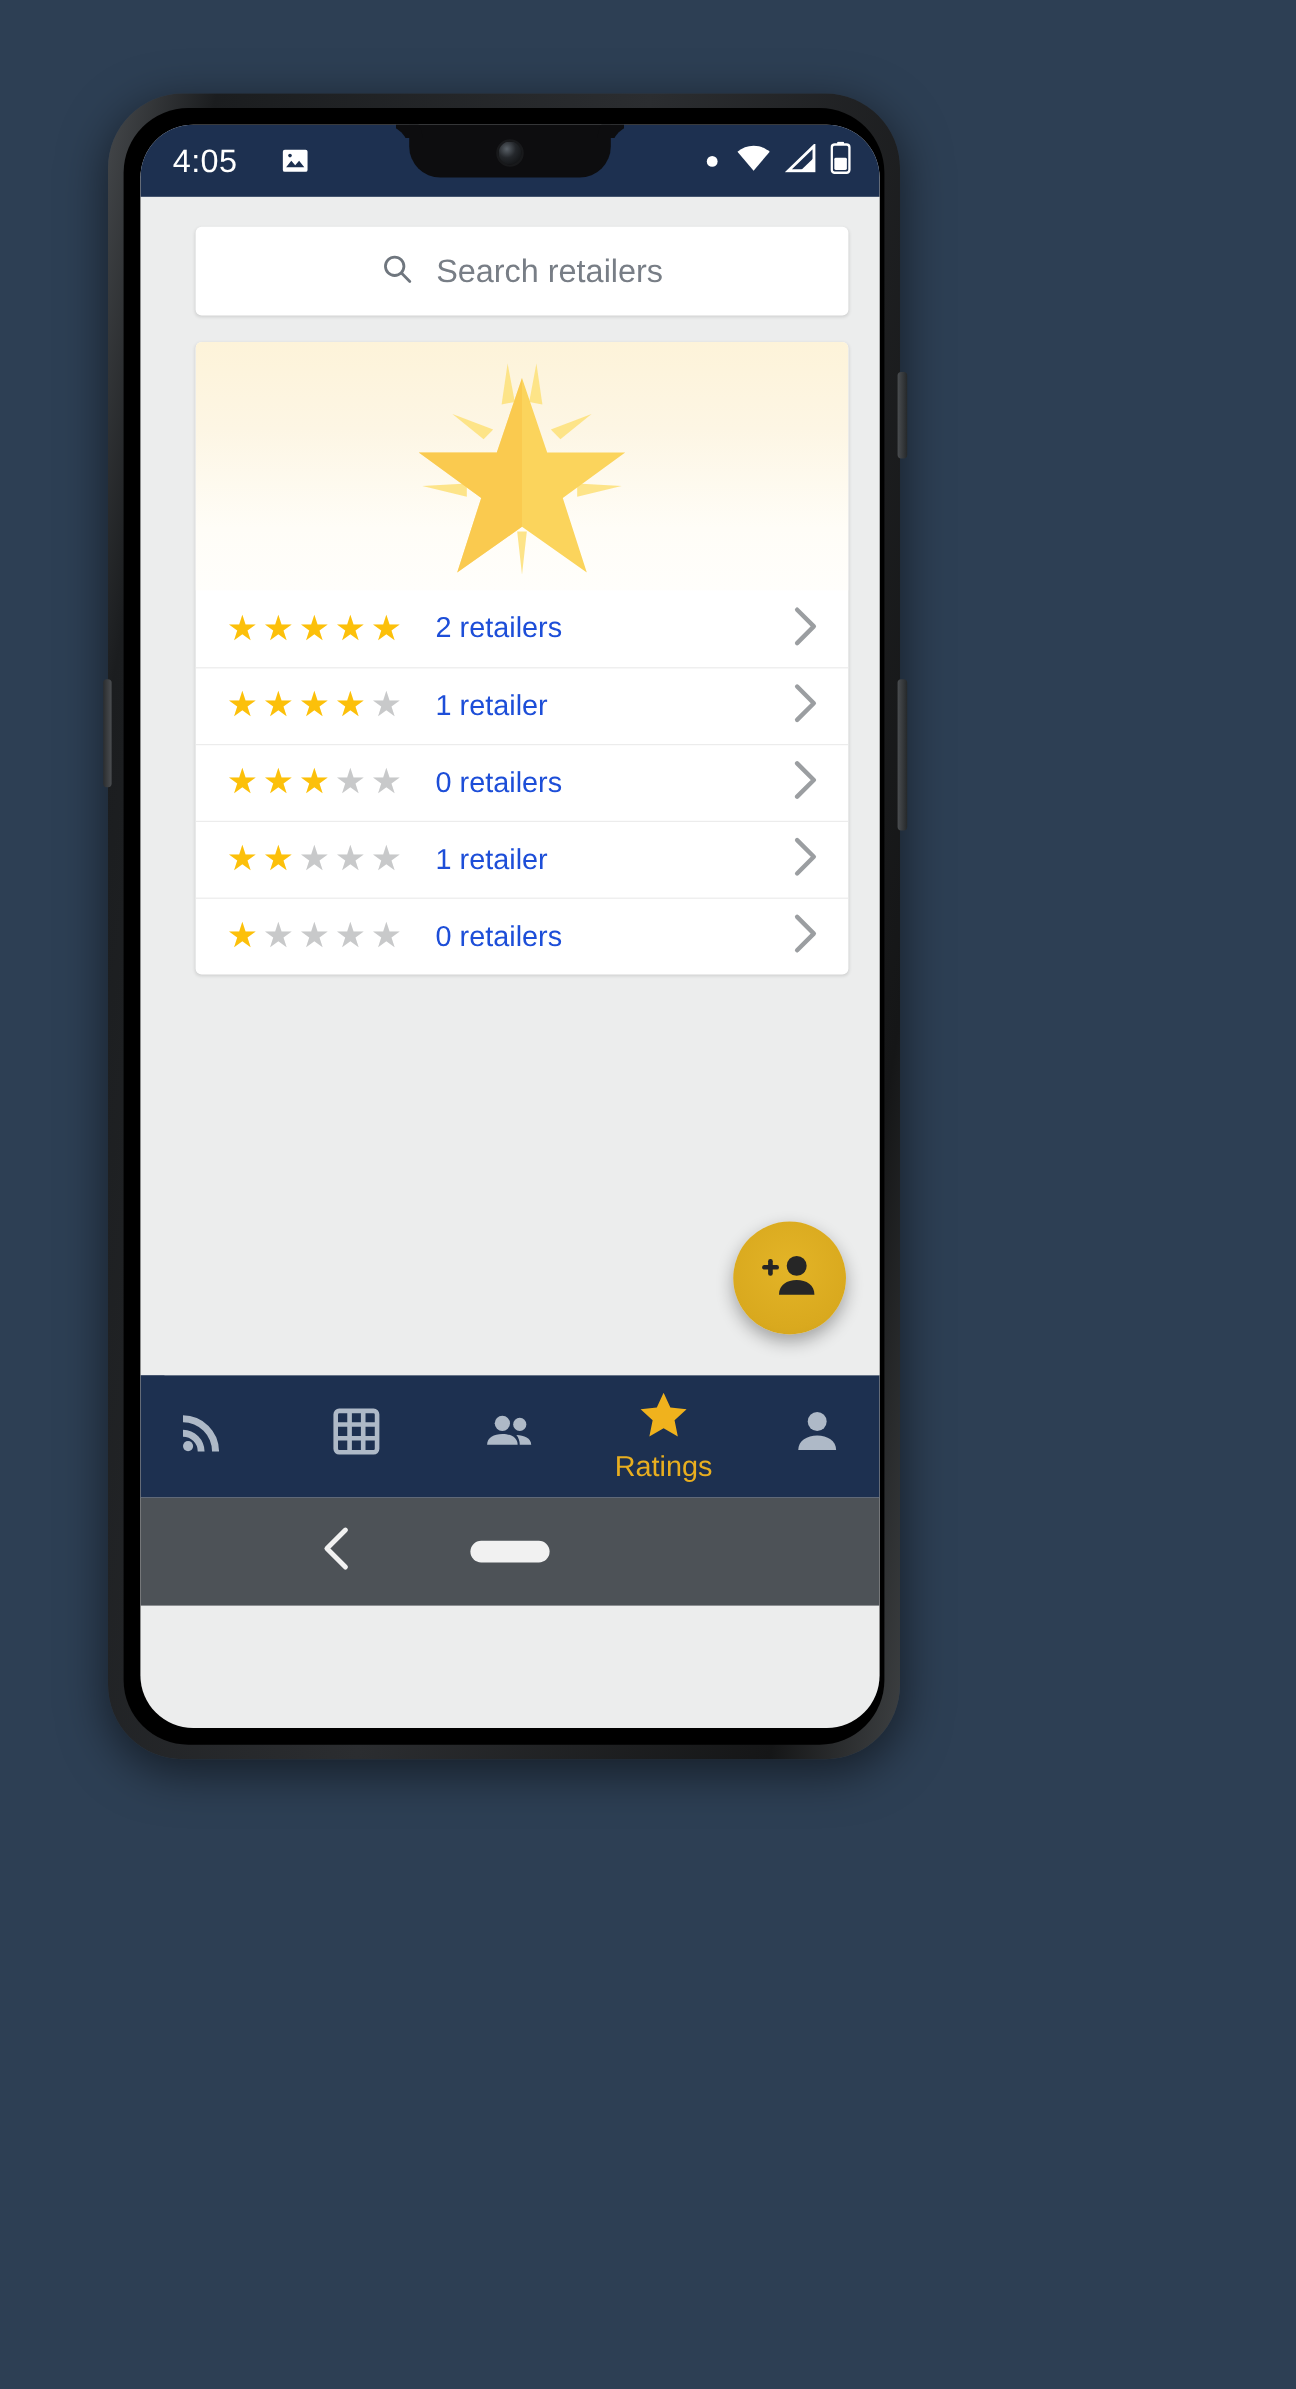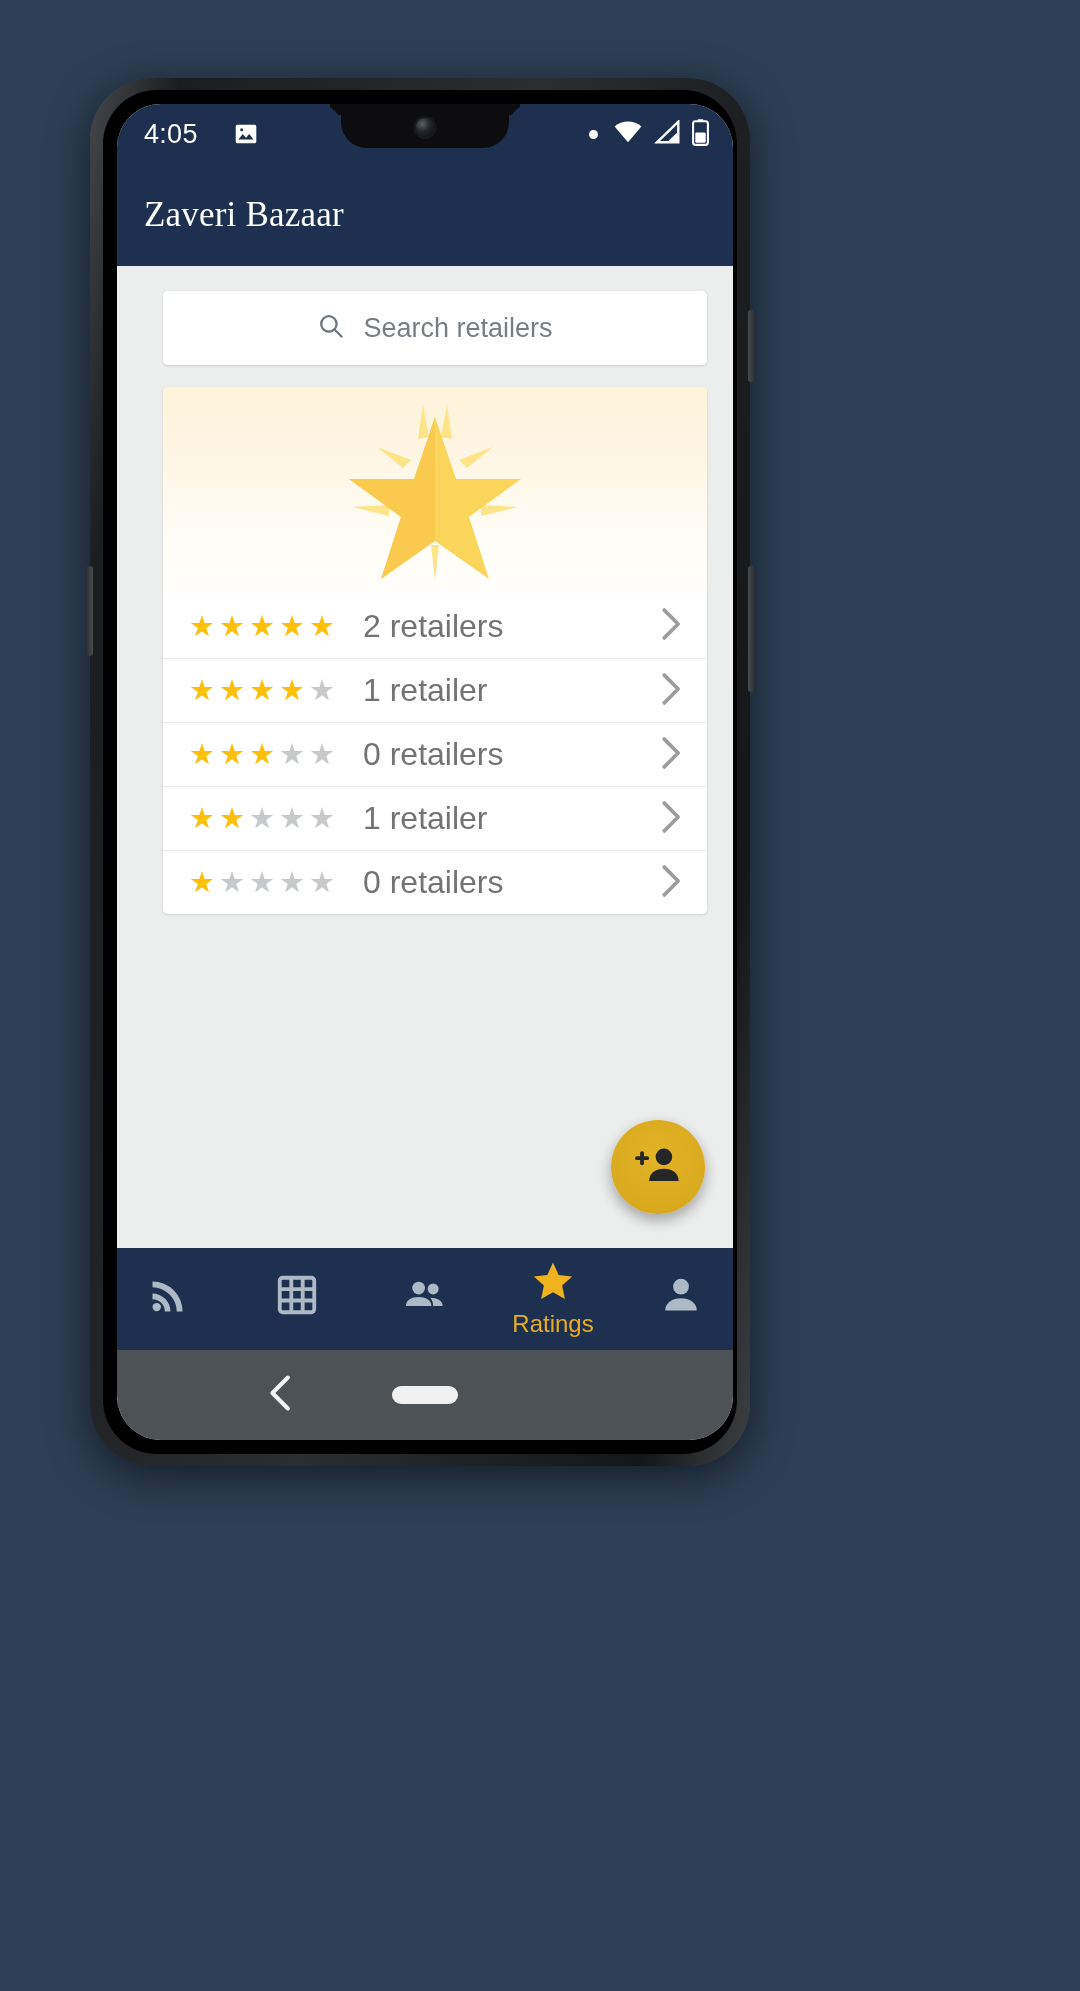--- a/index.html
+++ b/index.html
@@ -111,21 +111,21 @@
     position:relative;
   }
   .rating-row{
     height: 64px; display:flex; align-items:center; padding: 0 24px 0 26px;
     border-top: 1px solid #ececec;
   }
   .rating-row:first-of-type{ border-top: none; }
   .stars{ display:flex; gap:4px; width: 148px; }
   .star-g{ font-size:29px; line-height:29px; color:#fcc00a; }
   .star-e{ font-size:29px; line-height:29px; color:#c8c9ca; }
-  .rr-label{ margin-left: 26px; font-size:32px; color:#737373; }
+  .rr-label{ margin-left: 26px; font-size:24px; color:#1d4ed8; }
   .rr-chev{ margin-left:auto; color:#9b9ea1; }
 
   
   .fab{
     position:absolute; right: 28px; bottom: 34px;
     width: 94px; height:94px; border-radius:50%;
     background: radial-gradient(circle at 50% 40%, #e3b427 0%, #d9a91e 70%, #cb9e19 100%);
     display:flex; align-items:center; justify-content:center;
     box-shadow: 0 6px 14px rgba(0,0,0,.32);
   }
@@ -190,23 +190,20 @@
         <span>
           <svg width="17" height="27" viewBox="0 0 14 22">
               <rect x="4.6" y="0" width="4.8" height="2" rx="0.8" fill="#fff"></rect>
               <rect x="0.9" y="1.8" width="12.2" height="19.4" rx="2" fill="none" stroke="#fff" stroke-width="1.7"></rect>
               <rect x="2.7" y="11" width="8.6" height="8.4" rx="1" fill="#fff"></rect>
             </svg>
         </span>
       </span>
     </div>
 
-    <div class="appbar">
-      <span class="appbar-title">Zaveri Bazaar</span>
-    </div>
 
     <div class="content">
 
       <div class="search-card">
         <div class="search-inner">
           <span>
             <svg width="28" height="28" viewBox="0 0 24 24">
                 <circle cx="10.2" cy="10.2" r="6.6" fill="none" stroke="#6f767e" stroke-width="2"></circle>
                 <line x1="15.2" y1="15.2" x2="21" y2="21" stroke="#6f767e" stroke-width="2" stroke-linecap="round"></line>
               </svg>

